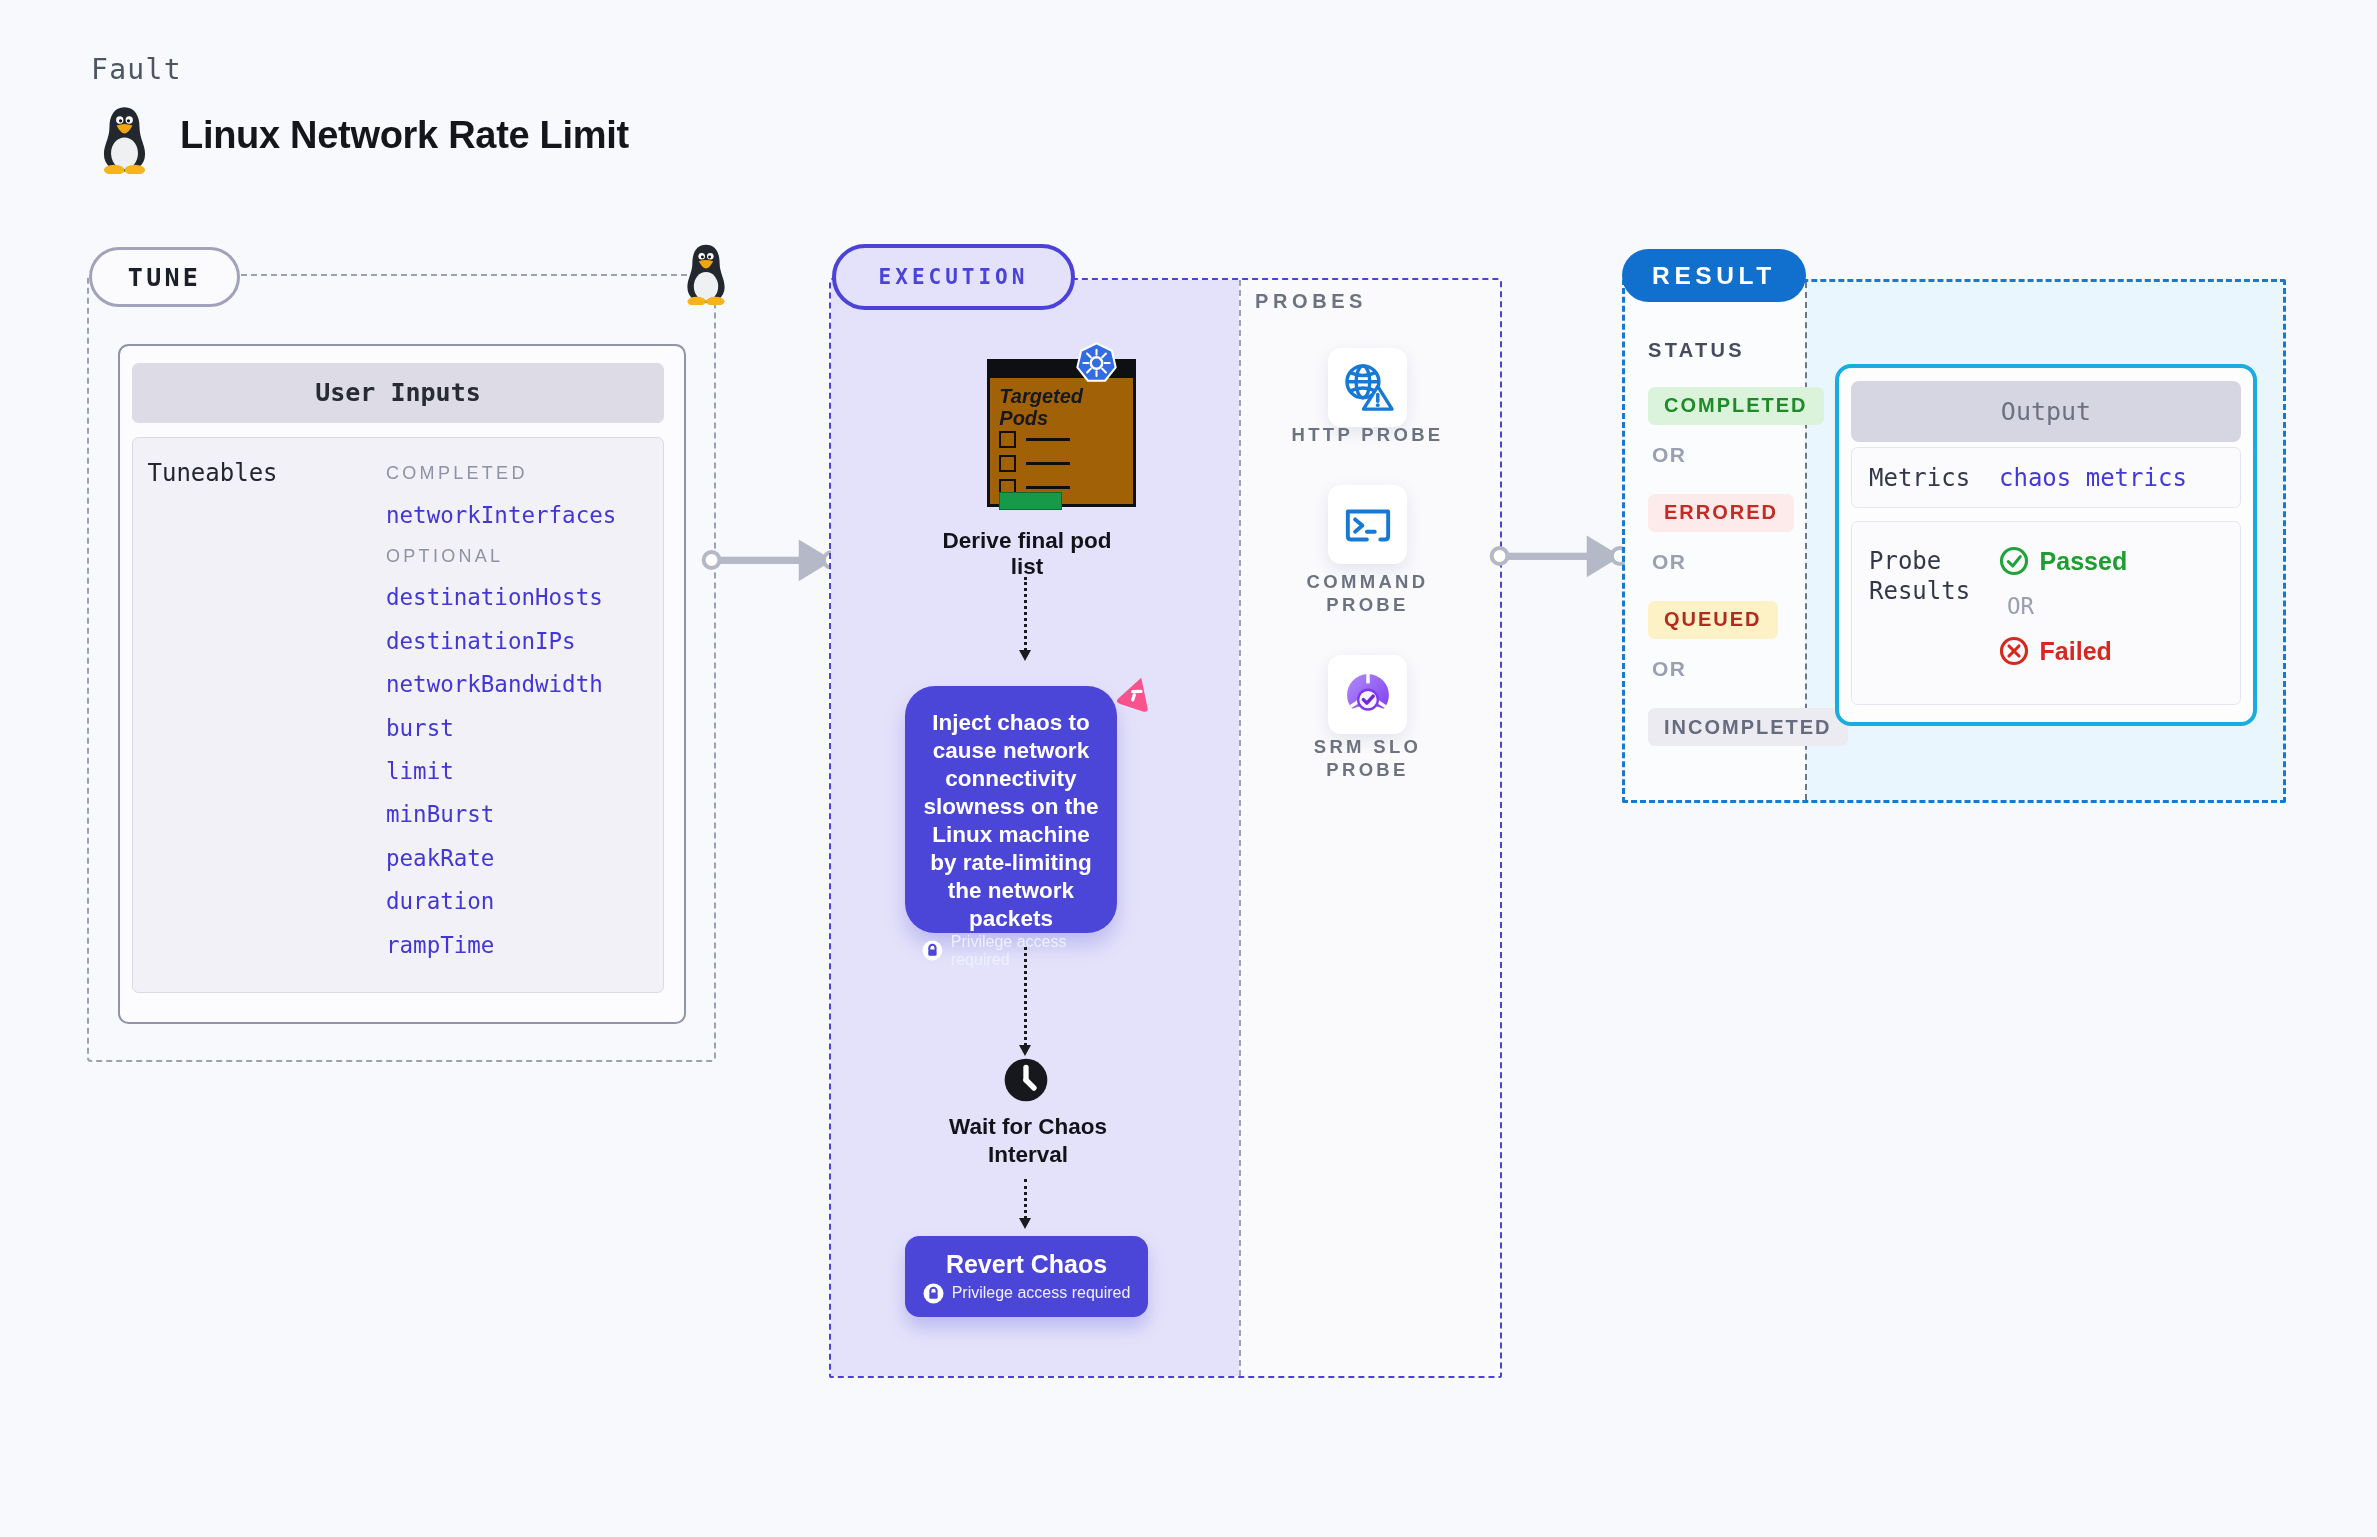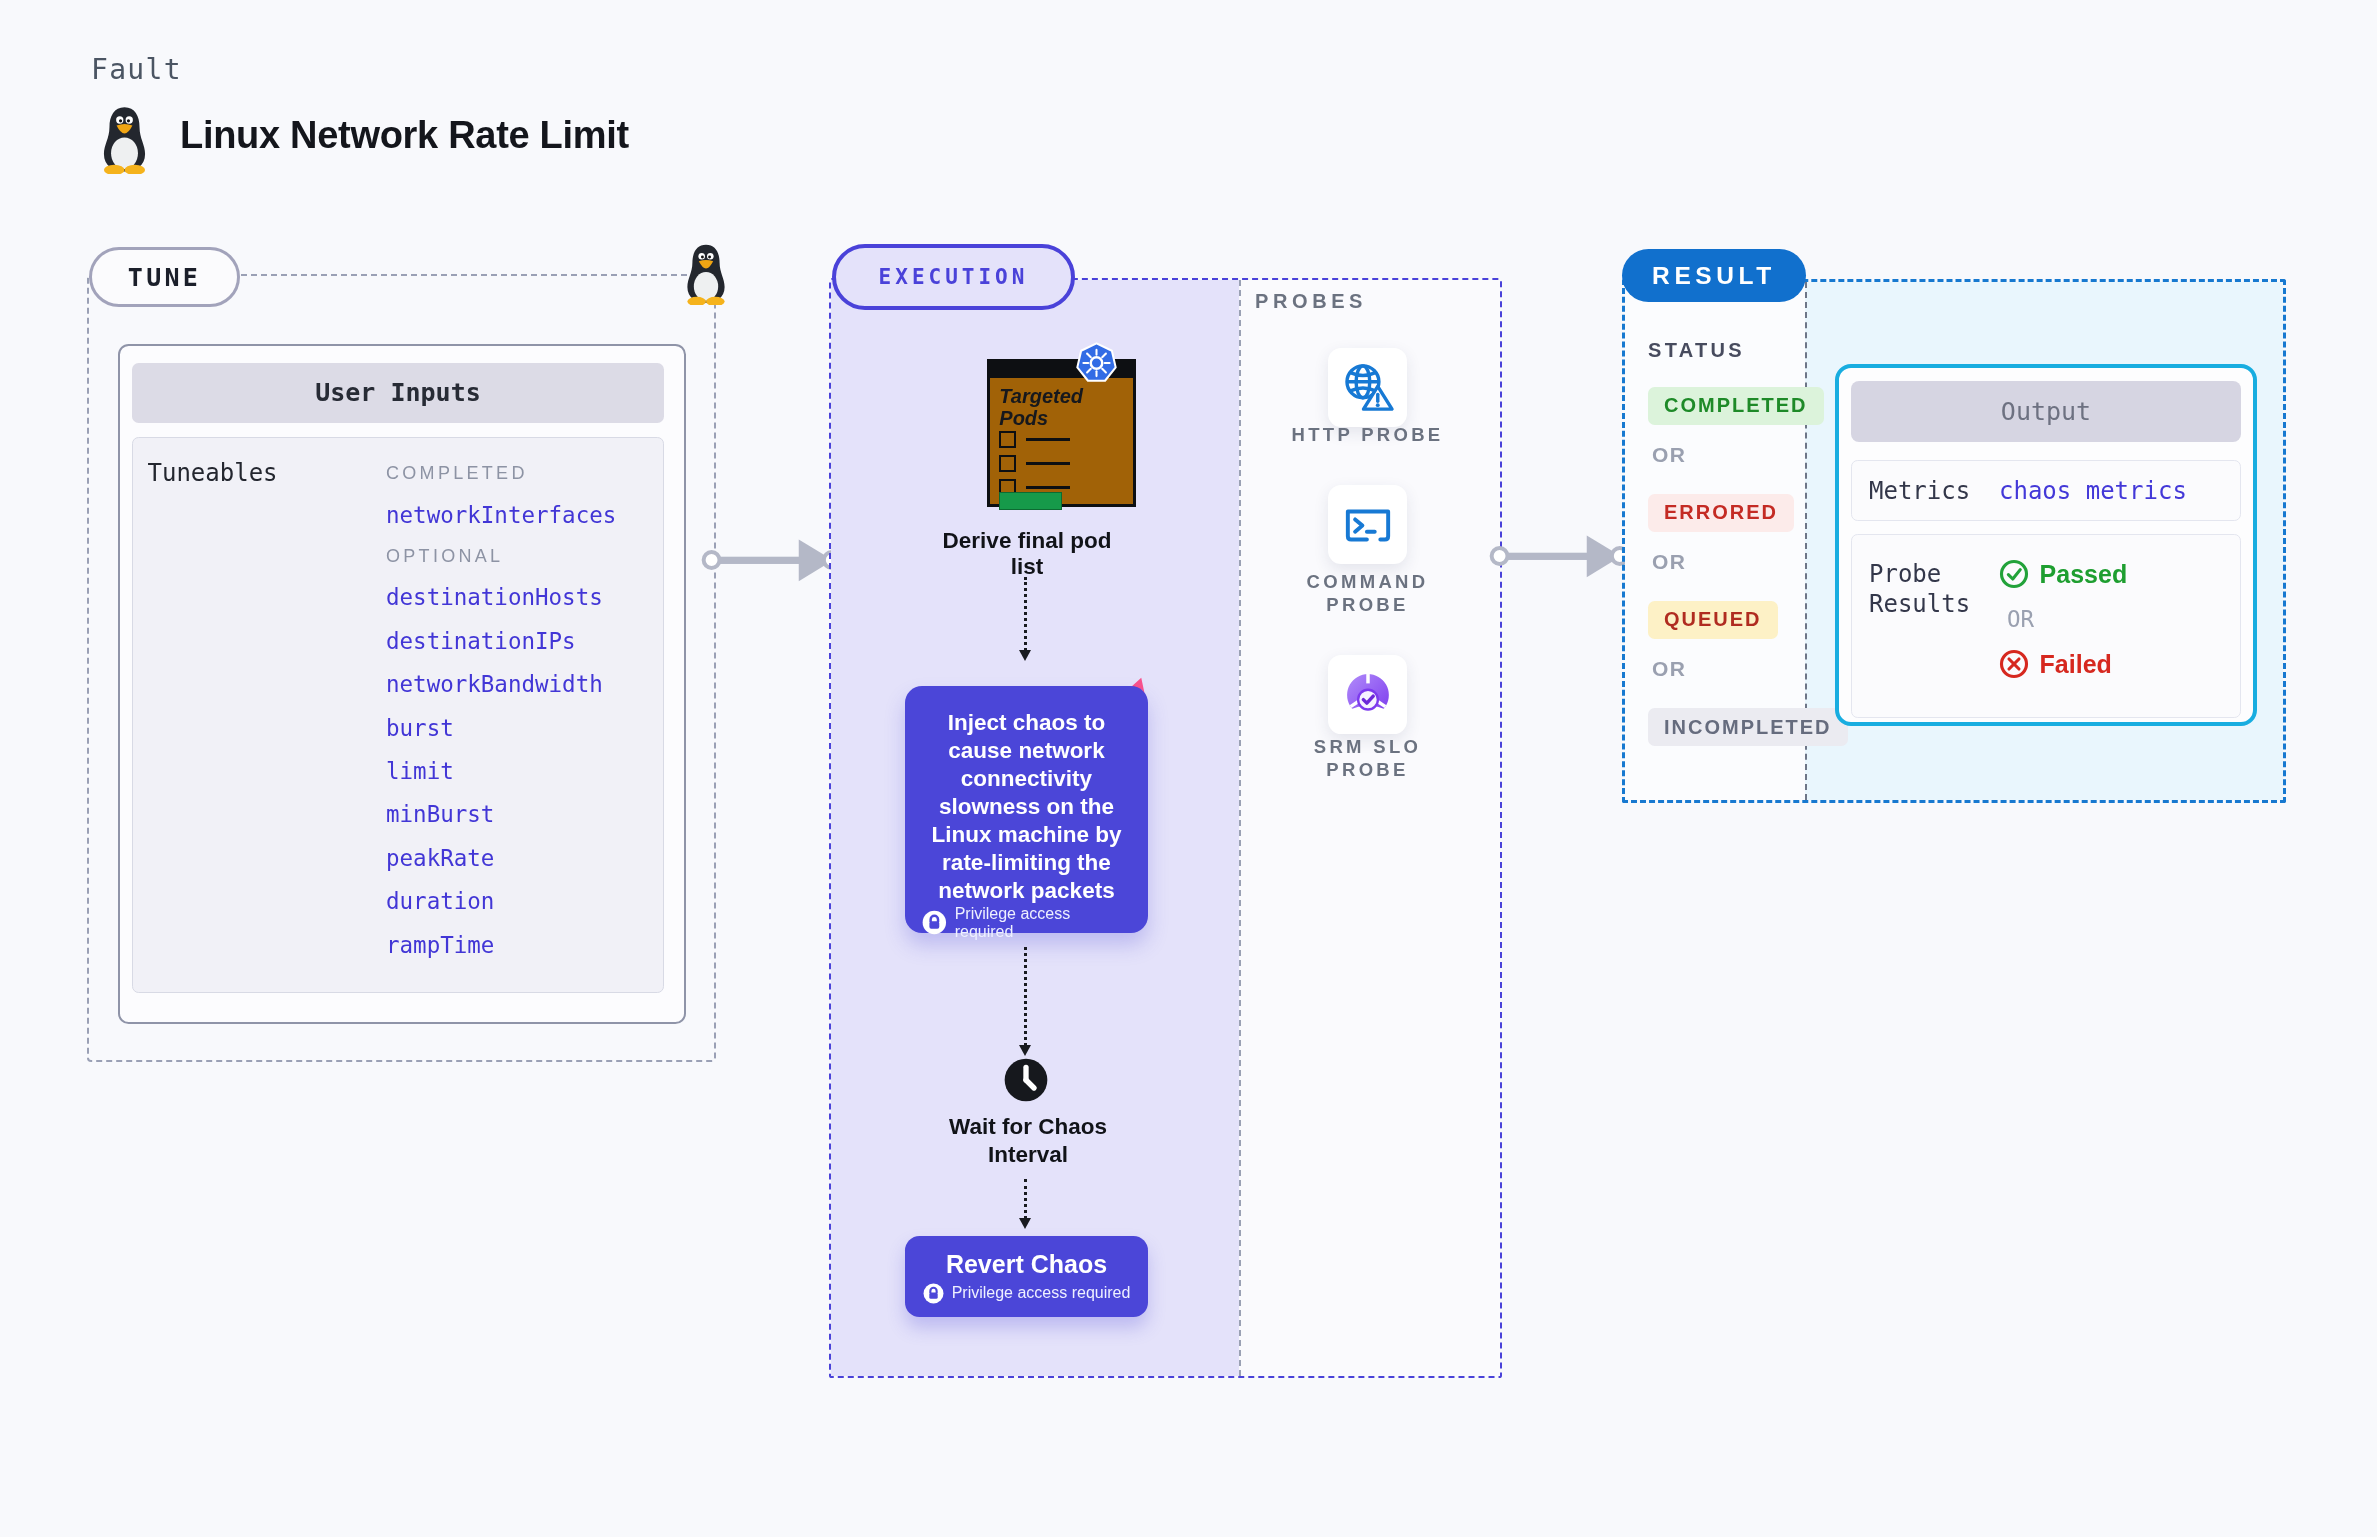--- a/index.html
+++ b/index.html
@@ -54,21 +54,21 @@
   .pods-line{width:44px;height:3.3px;background:#0d0f12;}
   .pods-green{left:9.3px;top:130px;width:61px;height:16px;background:#169a4a;border:1.3px solid #0c6b32;}
   .k8s-badge{left:1076px;top:342px;width:41px;height:42px;}
 
   .derive-label{left:928px;top:528px;width:198px;text-align:center;font-size:22.5px;font-weight:bold;color:#111318;}
 
   .varrow{width:0;border-left:3.3px dotted #191b20;}
   .varrow::after{content:'';position:absolute;left:-8px;bottom:-10px;
     border-left:6.6px solid transparent;border-right:6.6px solid transparent;border-top:11.2px solid #191b20;}
 
-  .inject-box{left:905px;top:686px;width:243px;height:247px;background:#4b46d8;border-radius:17px;
+  .inject-box{left:905px;top:686px;width:212px;height:247px;background:#4b46d8;border-radius:30px;
     box-shadow:0 12px 20px rgba(75,70,216,.25);box-sizing:border-box;padding:22.5px 17px 13.2px 17px;
     display:flex;flex-direction:column;align-items:center;justify-content:space-between;}
   .inject-text{color:#fff;font-size:22.5px;line-height:28px;font-weight:bold;text-align:center;}
   .priv-row{display:flex;align-items:center;gap:8px;}
   .priv-text{color:#eef0ff;font-size:16px;}
   .pink-tri{left:1115px;top:673px;width:42px;height:42px;}
 
   .clock-icon{left:1004px;top:1058px;width:44px;height:44px;}
   .wait-label{left:922px;top:1113px;width:212px;text-align:center;font-size:22.5px;line-height:28.4px;font-weight:bold;color:#111318;}
 
@@ -97,21 +97,21 @@
   .badge.mt2{margin-top:27px;}
   .b-green{background:#dcf3db;color:#1e8a28;}
   .b-red{background:#fcebea;color:#c42b24;}
   .b-yellow{background:#fdf1c6;color:#b02c20;}
   .b-gray{background:#ebebf1;color:#666c7e;}
   .or-label{margin-top:18.5px;margin-left:4px;font-size:21px;font-weight:600;letter-spacing:1.3px;color:#9aa0b0;}
 
   .output-box{left:1835px;top:364px;width:422px;height:362px;background:#fdfdfe;border:4.6px solid #18ade0;border-radius:16px;
     box-sizing:border-box;padding:13.2px 12px;}
   .output-header{height:61px;background:#d6d5e2;border-radius:8px;display:flex;align-items:center;justify-content:center;
-    font-size:25px;color:#6d7181;margin-bottom:18px;}
+    font-size:25px;color:#6d7181;margin-bottom:5px;}
   .output-row{border:1.3px solid #e4e6ef;background:#fbfbfd;border-radius:6.6px;display:flex;align-items:center;
     padding:0 17px;box-sizing:border-box;}
   .row-metrics{height:61px;margin-bottom:13.2px;}
   .row-probe{height:184px;align-items:flex-start;padding-top:24px;}
   .out-label{width:130px;font-size:24px;line-height:30px;color:#33374a;flex:none;}
   .out-value{font-size:24px;color:#4338d8;}
   .pr-col{display:flex;flex-direction:column;gap:17px;}
   .pr-row{display:flex;align-items:center;gap:10.6px;}
   .passed-text{font-size:25px;font-weight:bold;color:#1e9e30;}
   .failed-text{font-size:25px;font-weight:bold;color:#d6281f;}

